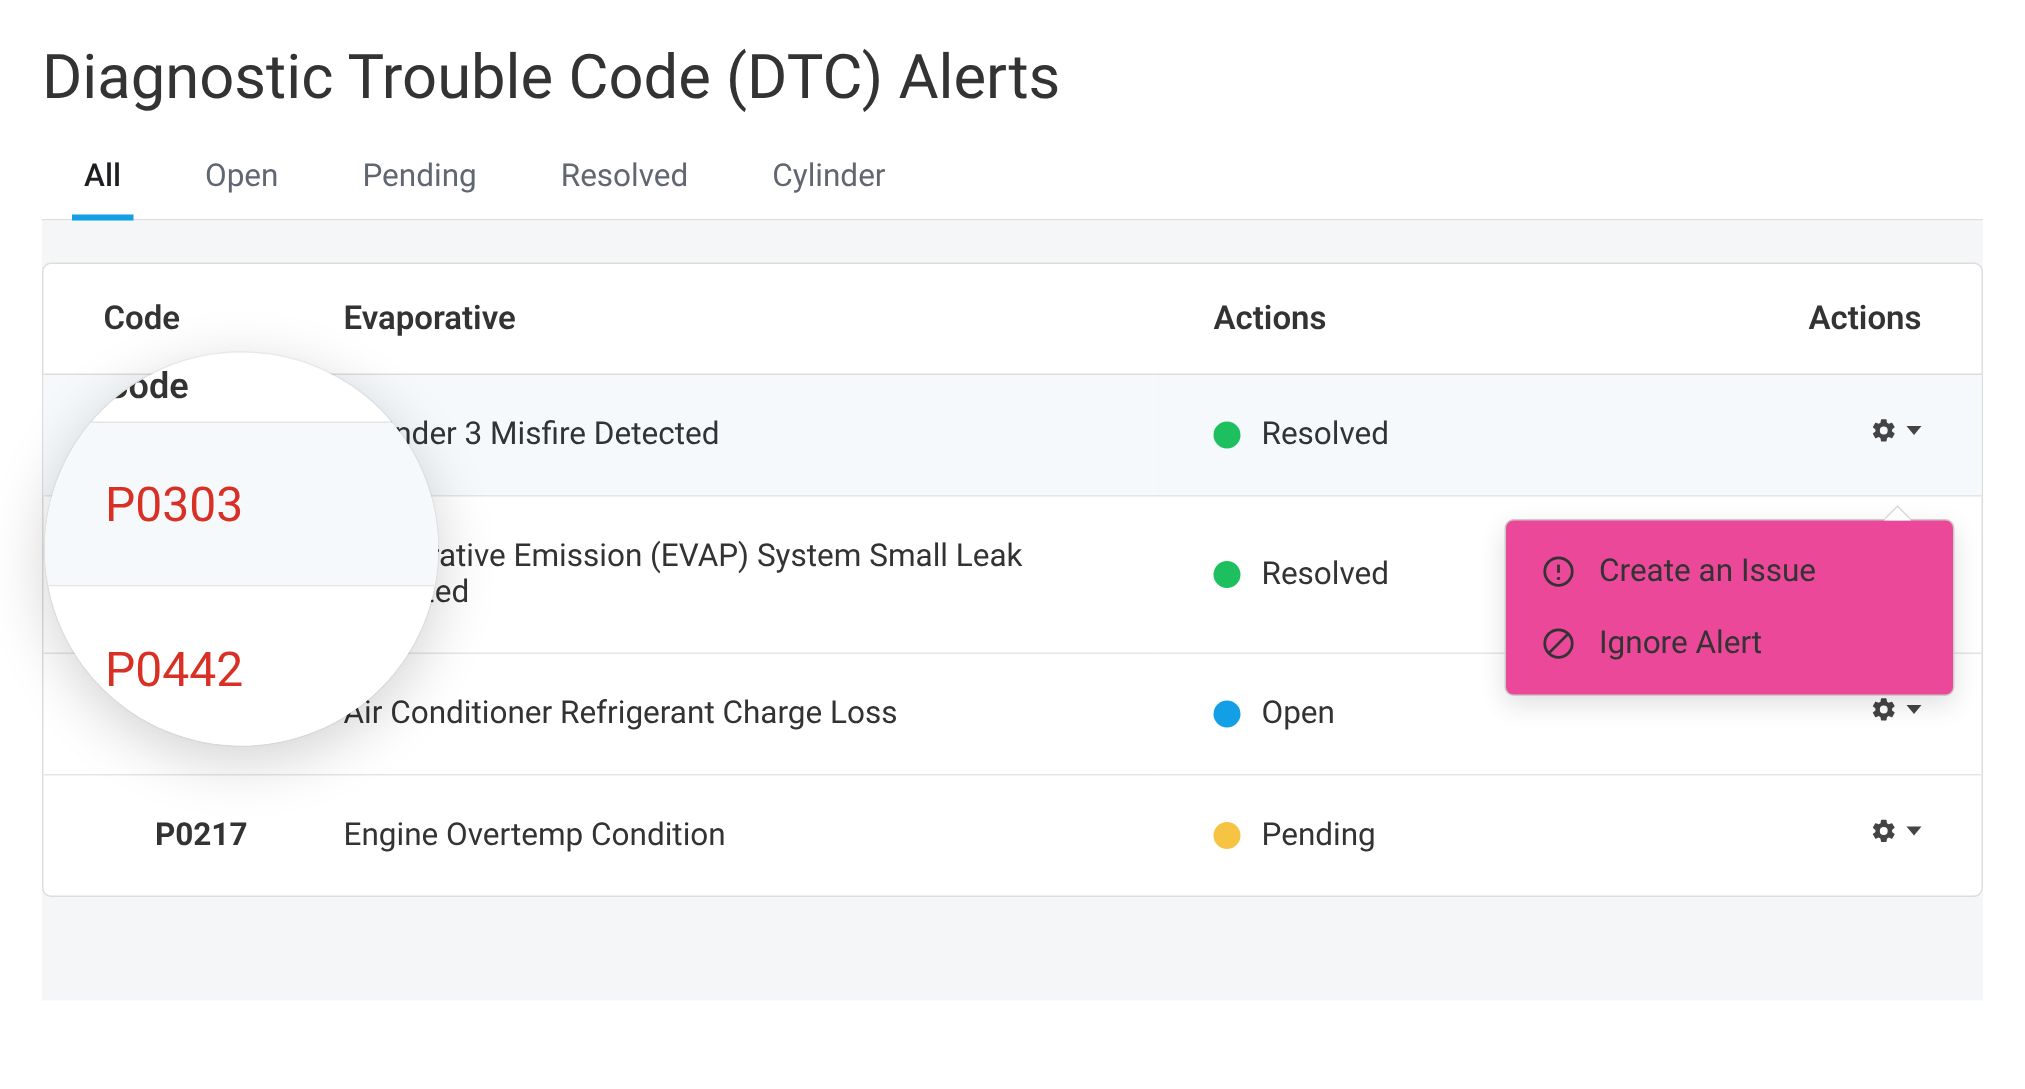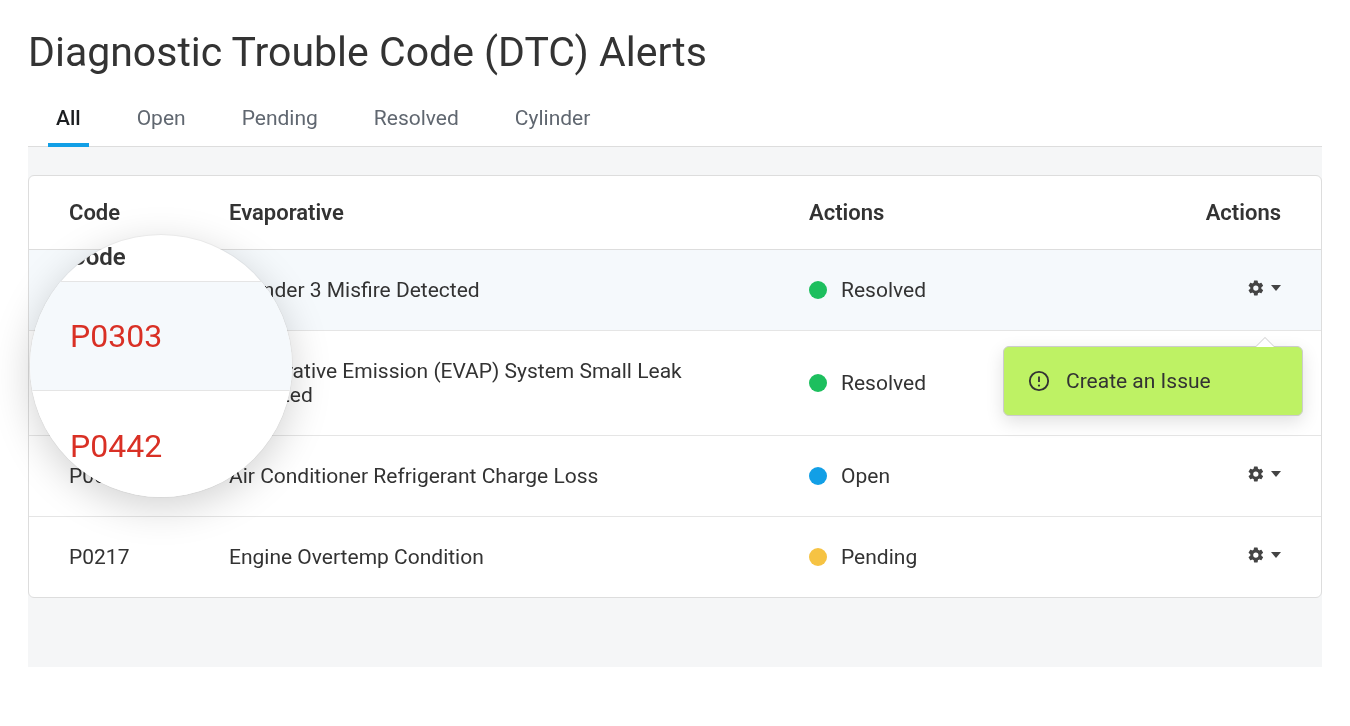--- a/index.html
+++ b/index.html
@@ -80,21 +80,22 @@
     color: #333;
     padding: 28px 24px 28px 40px;
     border-top: 1px solid #e5e5e5;
     vertical-align: middle;
   }
   .table tr.highlight td {
     background: #f5f9fc;
   }
   .code {
     color: #d93025;
-    font-weight: 400;
+    font-weight: 700;
+    text-align: right;
   }
   .status-cell {
     display: flex;
     align-items: center;
     gap: 14px;
   }
   .status-dot {
     width: 18px;
     height: 18px;
     border-radius: 50%;
@@ -121,21 +122,21 @@
     border-left: 5px solid transparent;
     border-right: 5px solid transparent;
     border-top: 6px solid #444;
     display: inline-block;
     margin-left: 2px;
   }
   .dropdown {
     position: absolute;
     right: 18px;
     top: 170px;
-    background: #bef264;
+    background: #ec4899;
     border: 1px solid #ccc;
     border-radius: 6px;
     box-shadow: 0 6px 18px rgba(0,0,0,0.12);
     padding: 10px 0;
     width: 300px;
     z-index: 40;
   }
   .dropdown::before {
     content: "";
     position: absolute;
@@ -310,20 +311,27 @@
       </table>
 
       <div class="dropdown">
         <div class="dropdown-item">
           <svg class="dd-icon" viewBox="0 0 24 24" fill="none" stroke="#333" stroke-width="2">
             <circle cx="12" cy="12" r="10"></circle>
               <line x1="12" y1="7" x2="12" y2="13"></line>
               <circle cx="12" cy="17" r="1.2" fill="#333" stroke="none"></circle>
           </svg>
           <span>Create an Issue</span>
+        </div>
+        <div class="dropdown-item">
+          <svg class="dd-icon" viewBox="0 0 24 24" fill="none" stroke="#333" stroke-width="2">
+            <circle cx="12" cy="12" r="10"></circle>
+              <line x1="5" y1="19" x2="19" y2="5"></line>
+          </svg>
+          <span>Ignore Alert</span>
         </div>
       </div>
 
     </div>
   </div>
 </div>
 
 <div class="magnifier">
   <div class="mag-inner">
     <div class="mag-header">Code</div>

